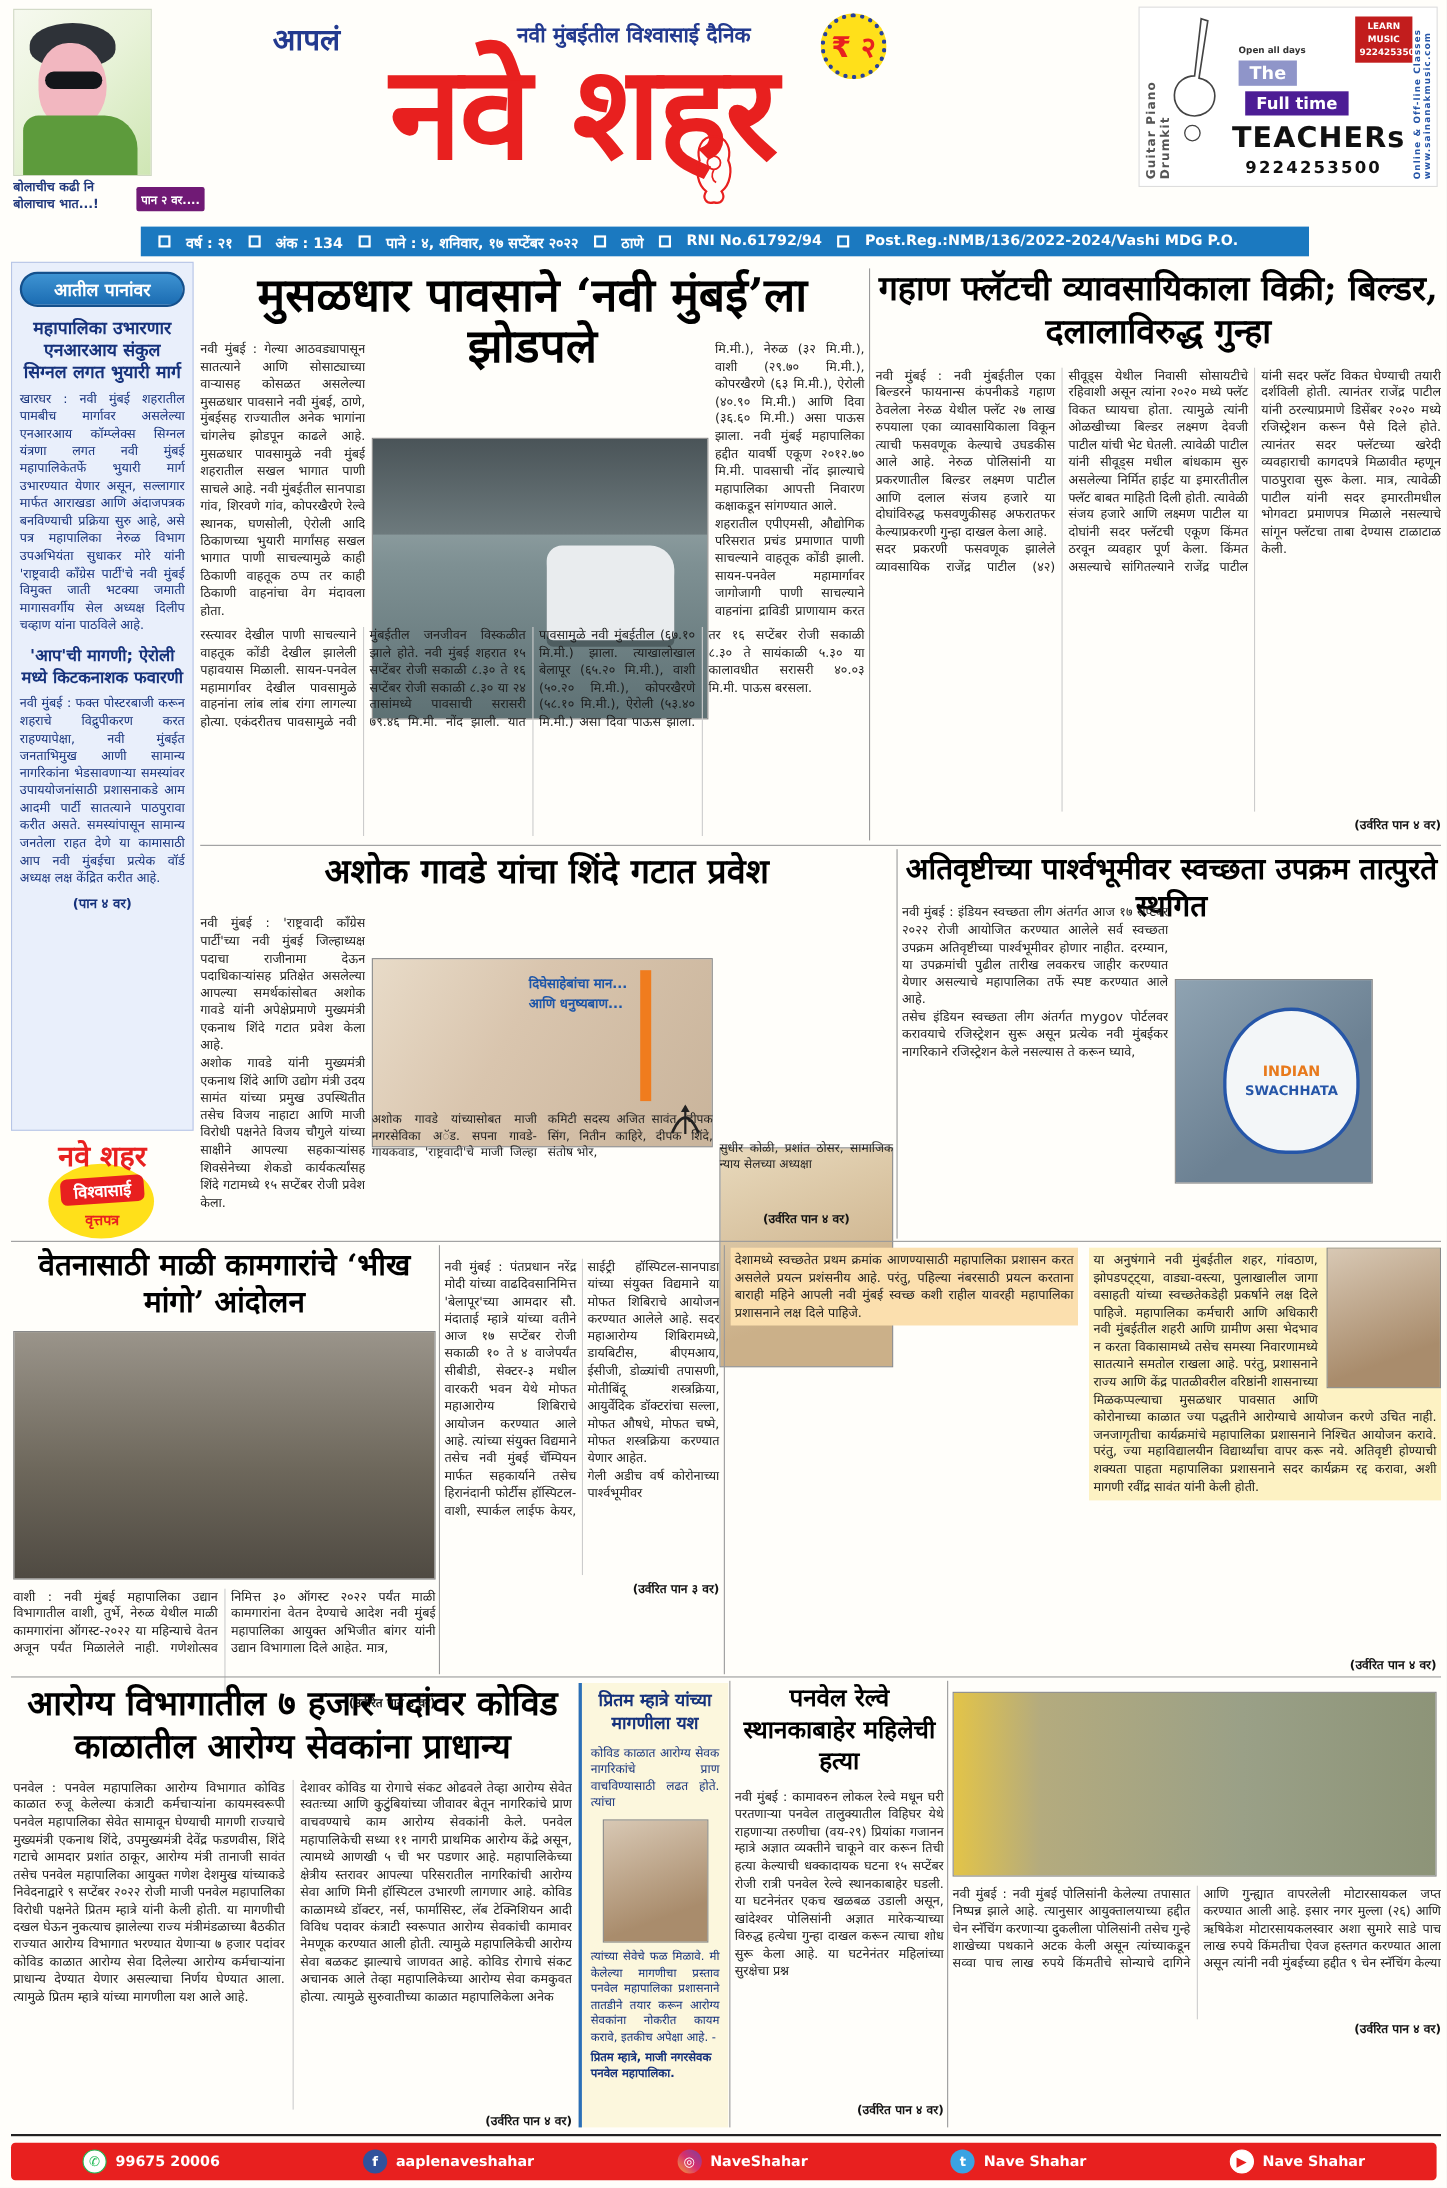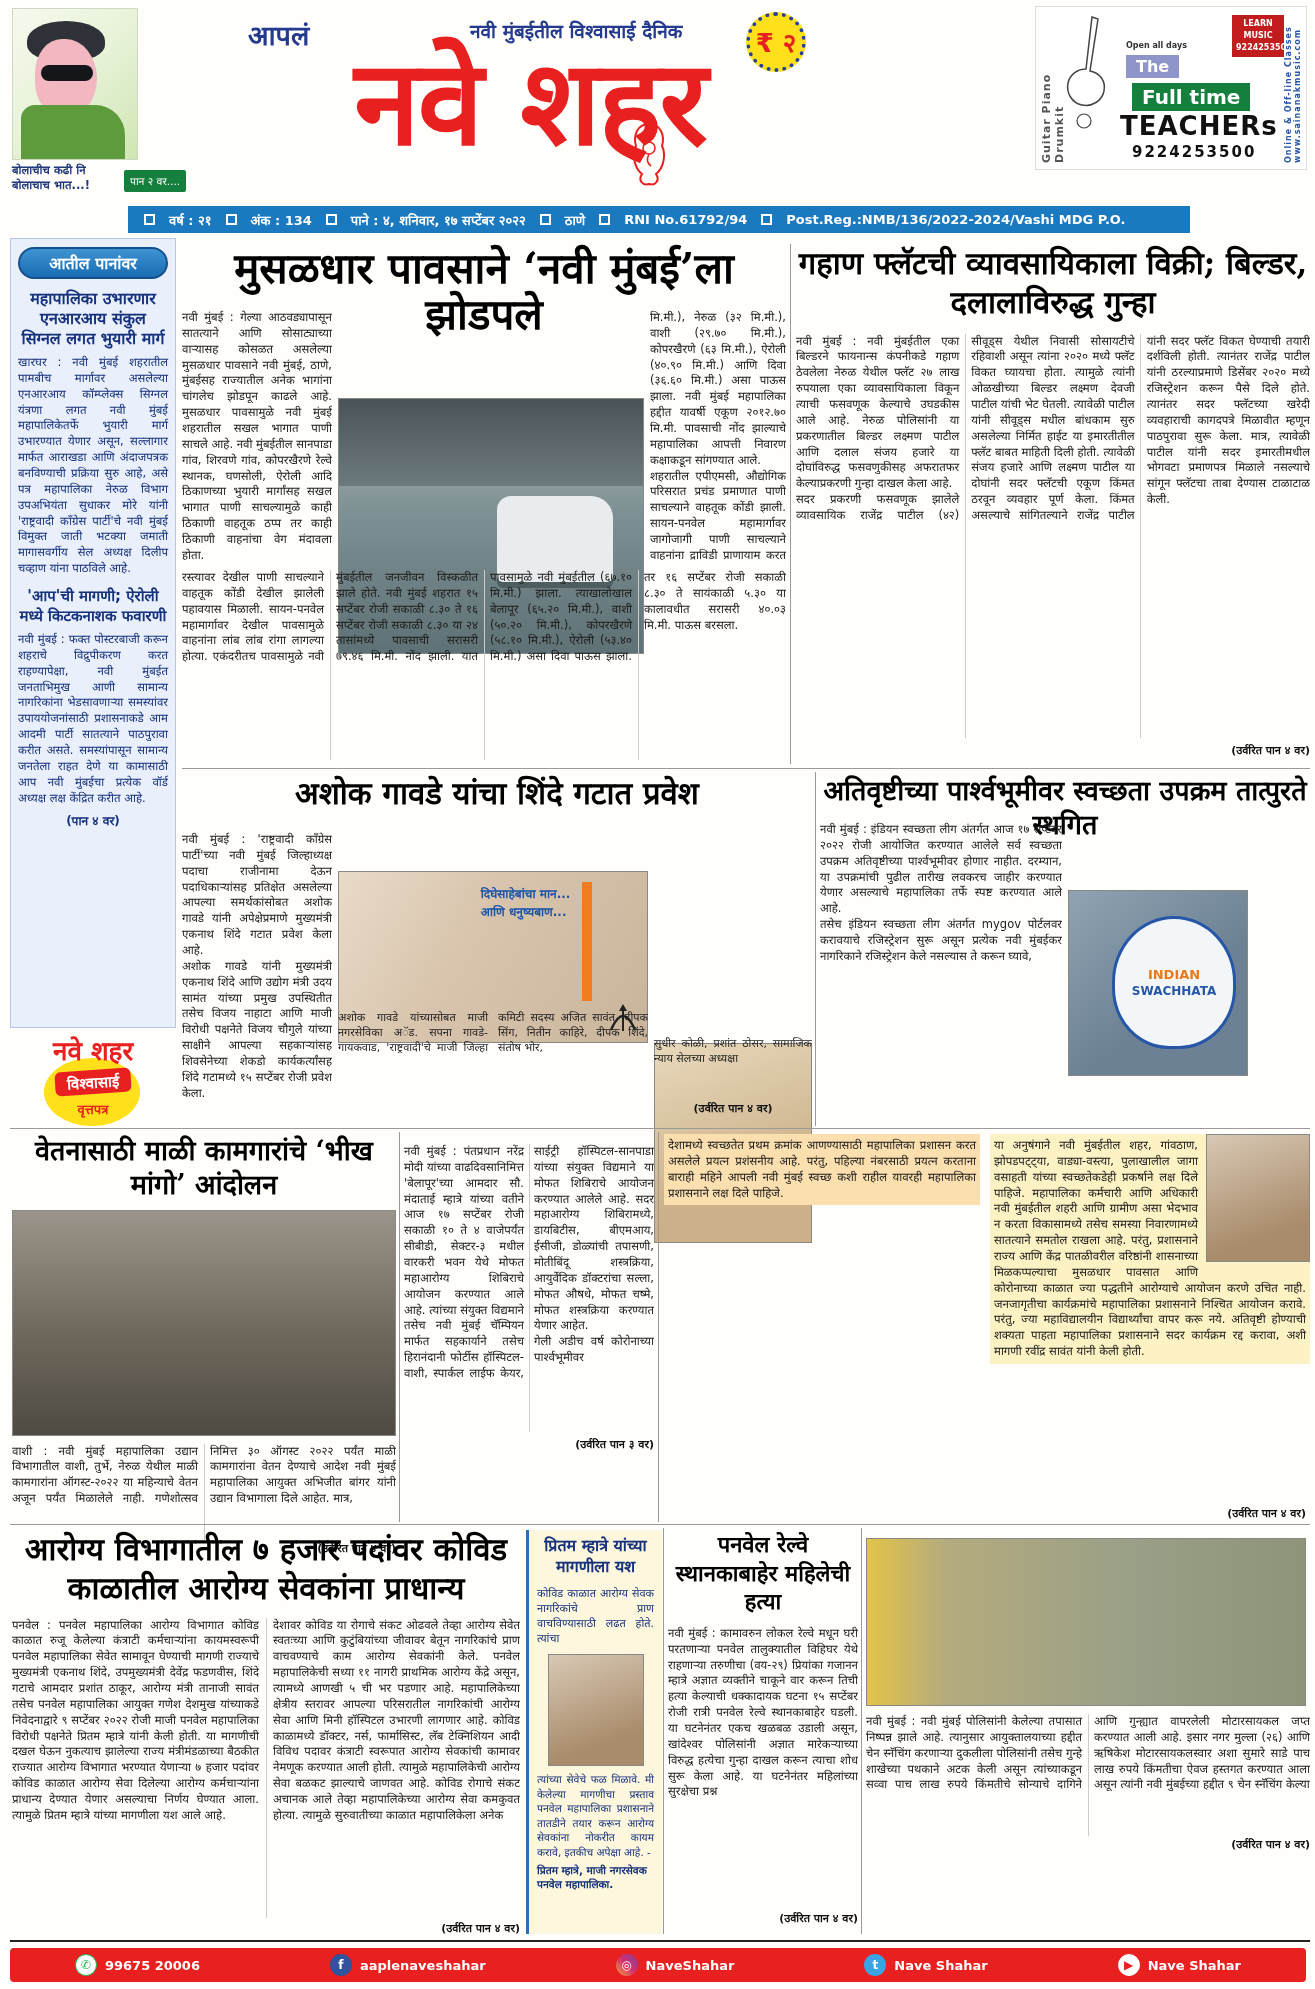--- a/index.html
+++ b/index.html
@@ -14,30 +14,30 @@
   .more { font-weight:bold; font-size:11px; color:#111; }
   .hline { background:#9a9a9a; height:1px; }
   .vline { background:#9a9a9a; width:1px; }
   
   .cartoon { background:linear-gradient(135deg,#f6f9ef 0%,#e9f3da 45%,#cfe6b4 100%); border:1px solid #cfd8c2; }
   .cartoon .face { position:absolute; left:22px; top:30px; width:62px; height:78px; background:#f2b7c0; border-radius:46% 54% 52% 48%; }
   .cartoon .hair { position:absolute; left:14px; top:12px; width:78px; height:40px; background:#2e3238; border-radius:50% 50% 40% 40%; }
   .cartoon .glasses { position:absolute; left:28px; top:56px; width:52px; height:16px; background:#14161a; border-radius:8px; }
   .cartoon .shirt { position:absolute; left:8px; top:96px; width:104px; height:54px; background:#5d9b3c; border-radius:14px 30px 0 0; }
   .cap-navy { color:#233a7d; font-weight:bold; font-size:11.5px; line-height:1.3; }
-  .page-ref { background:#15803d; color:#fff; font-weight:normal; font-size:10.5px; display:flex; align-items:center; justify-content:center; border-radius:2px; }
+  .page-ref { background:#701a75; color:#fff; font-weight:bold; font-size:10.5px; display:flex; align-items:center; justify-content:center; border-radius:2px; }
   .pretitle { color:#233a8f; font-weight:bold; font-size:27px; }
   .tagline { color:#233a8f; font-weight:bold; font-size:19px; }
   .mast-title { color:#e8201f; font-weight:bold; font-size:118px; line-height:1.0; letter-spacing:-2px; font-family:"DejaVu Serif","Liberation Serif",serif; }
   .price-badge { width:60px; height:60px; background:#ffe01a; border:4px dotted #27409c; border-radius:50%; display:flex; align-items:center; justify-content:center; color:#e8201f; font-weight:bold; font-size:26px; }
   
   .ad-box { border:1px solid #ddd; background:#fff; }
   .vert { writing-mode:vertical-rl; transform:rotate(180deg); font-size:11px; font-weight:bold; color:#555; letter-spacing:1px; }
   .ad-the { background:#8f95c9; color:#fff; font-weight:bold; font-size:16px; padding:2px 10px; display:inline-block; }
-  .ad-full { background:#15803d; color:#fff; font-weight:bold; font-size:20px; padding:2px 10px; display:inline-block; }
+  .ad-full { background:#4c1d95; color:#fff; font-weight:bold; font-size:15px; padding:2px 10px; display:inline-block; }
   .ad-teachers { font-weight:bold; font-size:26px; color:#111; letter-spacing:1px; }
   .ad-phone { font-weight:bold; font-size:15px; color:#111; letter-spacing:2px; }
   .ad-learn { background:#c21d1d; color:#fff; font-size:8px; font-weight:bold; padding:3px 4px; text-align:center; line-height:1.5; }
   .ad-open { font-size:8px; font-weight:bold; color:#333; }
   
   .dateline { background:#1b79c0; color:#fff; display:flex; align-items:center; gap:14px; padding:0 16px; font-weight:bold; font-size:13px; }
   .sq { width:11px; height:11px; border:2px solid #fff; background:transparent; display:inline-block; flex:0 0 auto; }
   
   .sidebar { background:#e9effb; border:1px solid #b7c5e6; padding:8px 7px; }
   .pill { background:linear-gradient(180deg,#3e93d2,#1b6cb2); border:2px solid #14508c; border-radius:18px; color:#fff; font-weight:bold; font-size:16px; text-align:center; padding:3px 0; }

